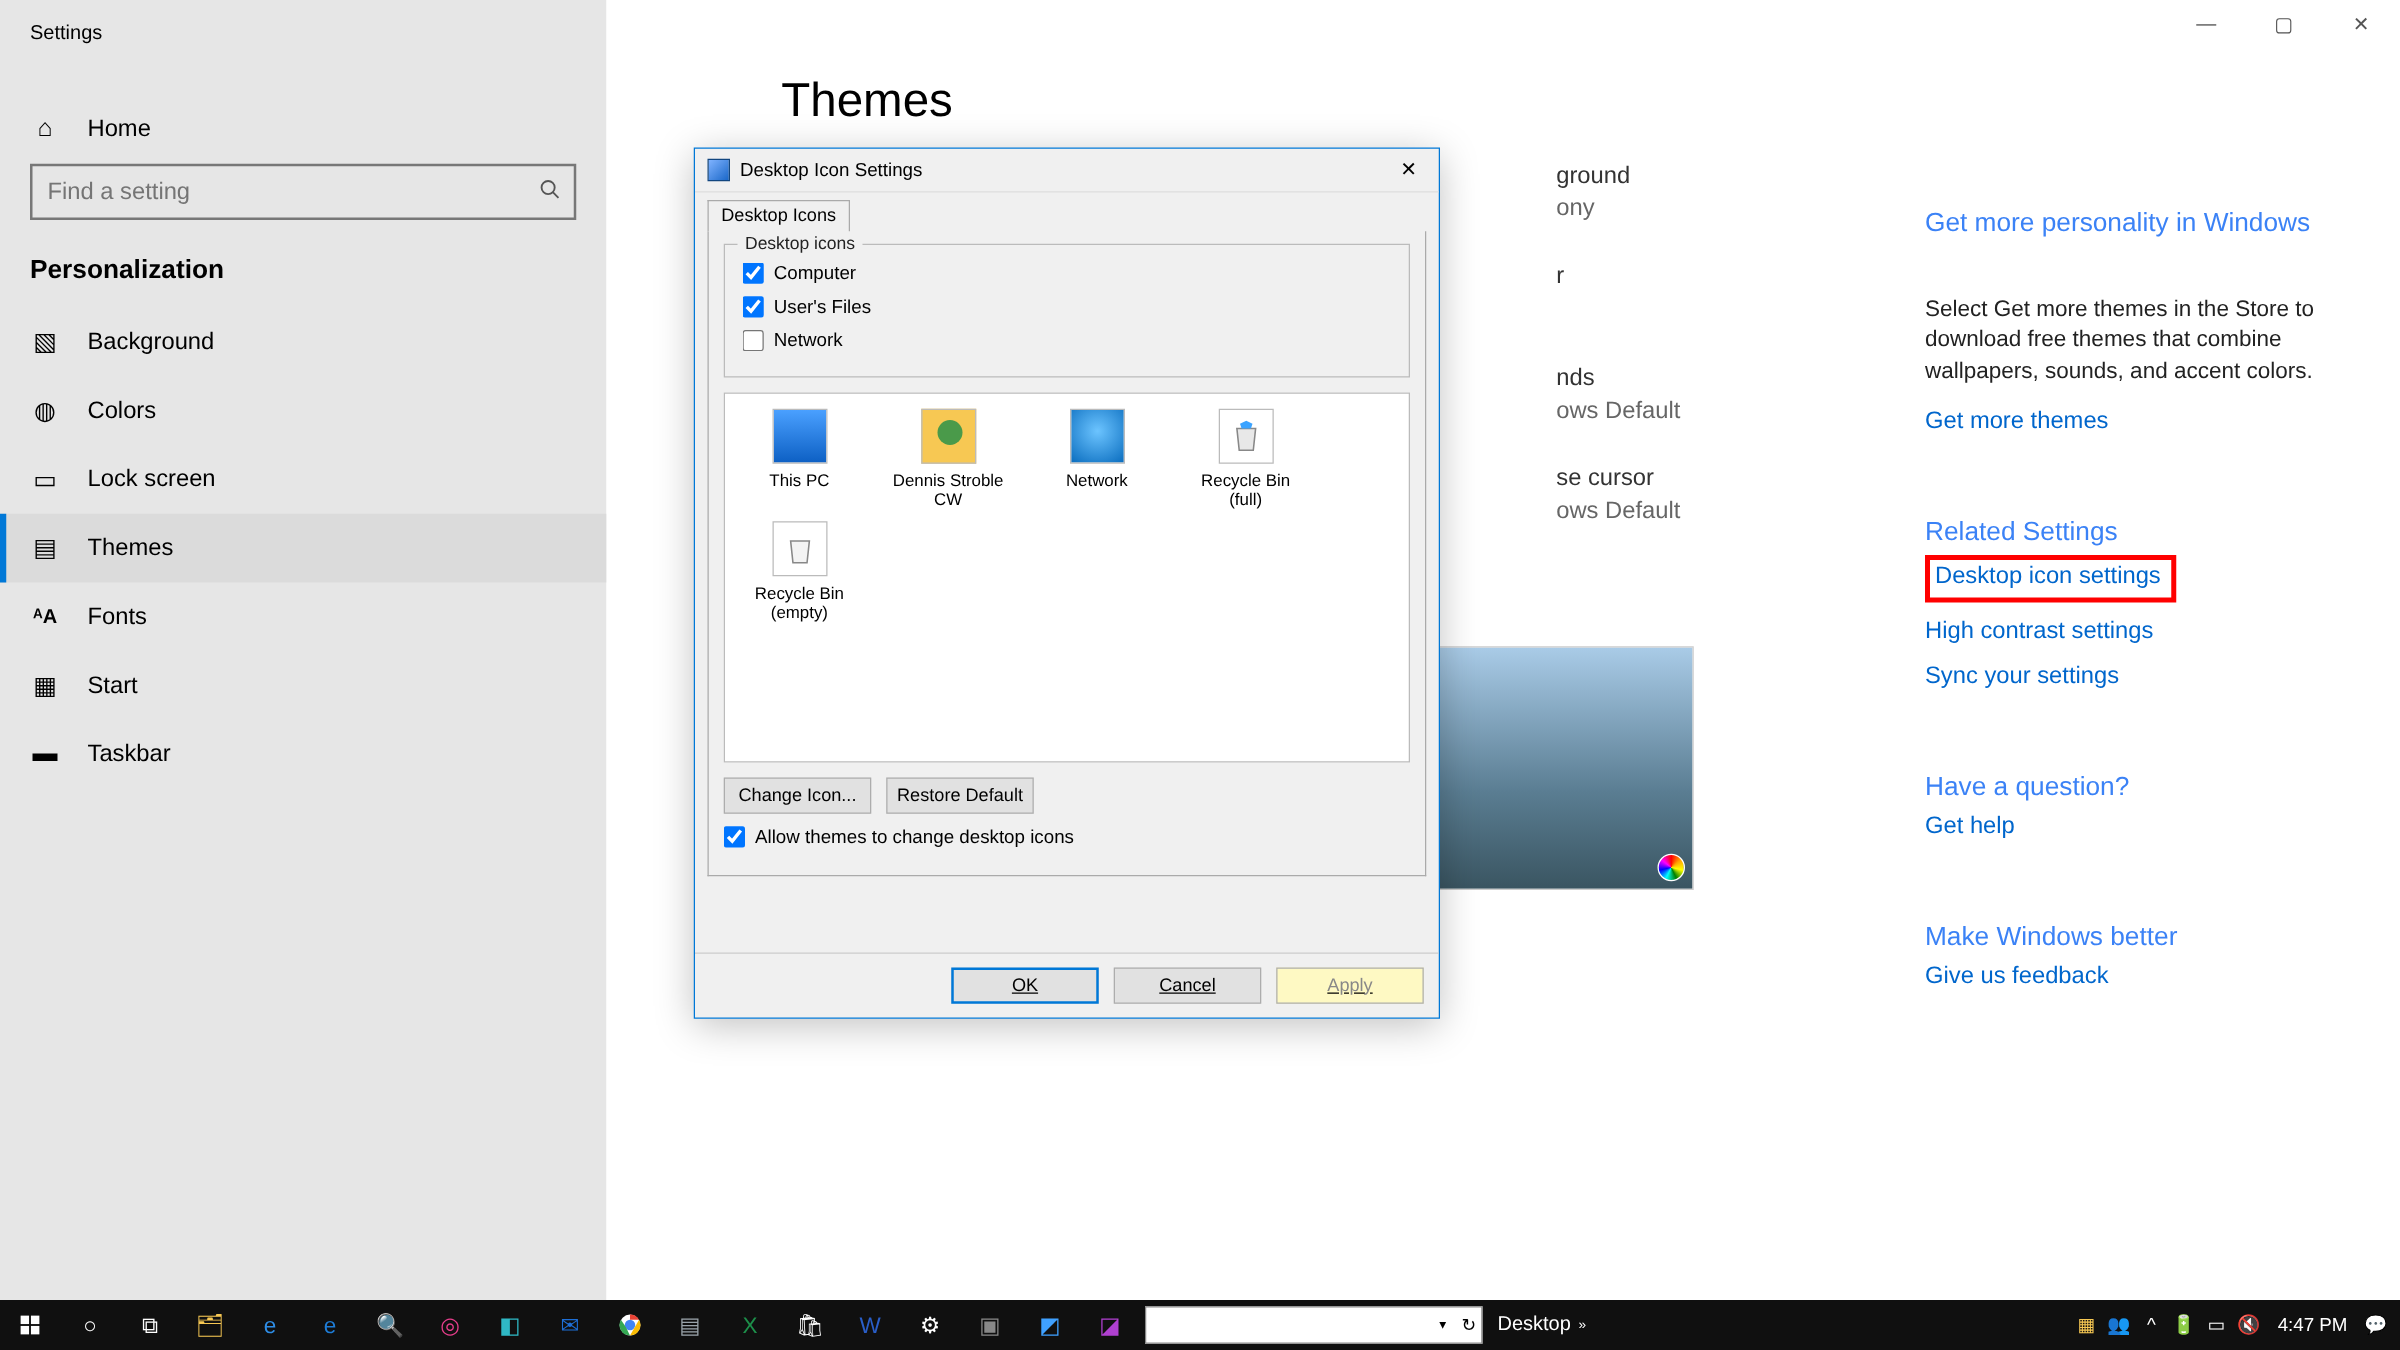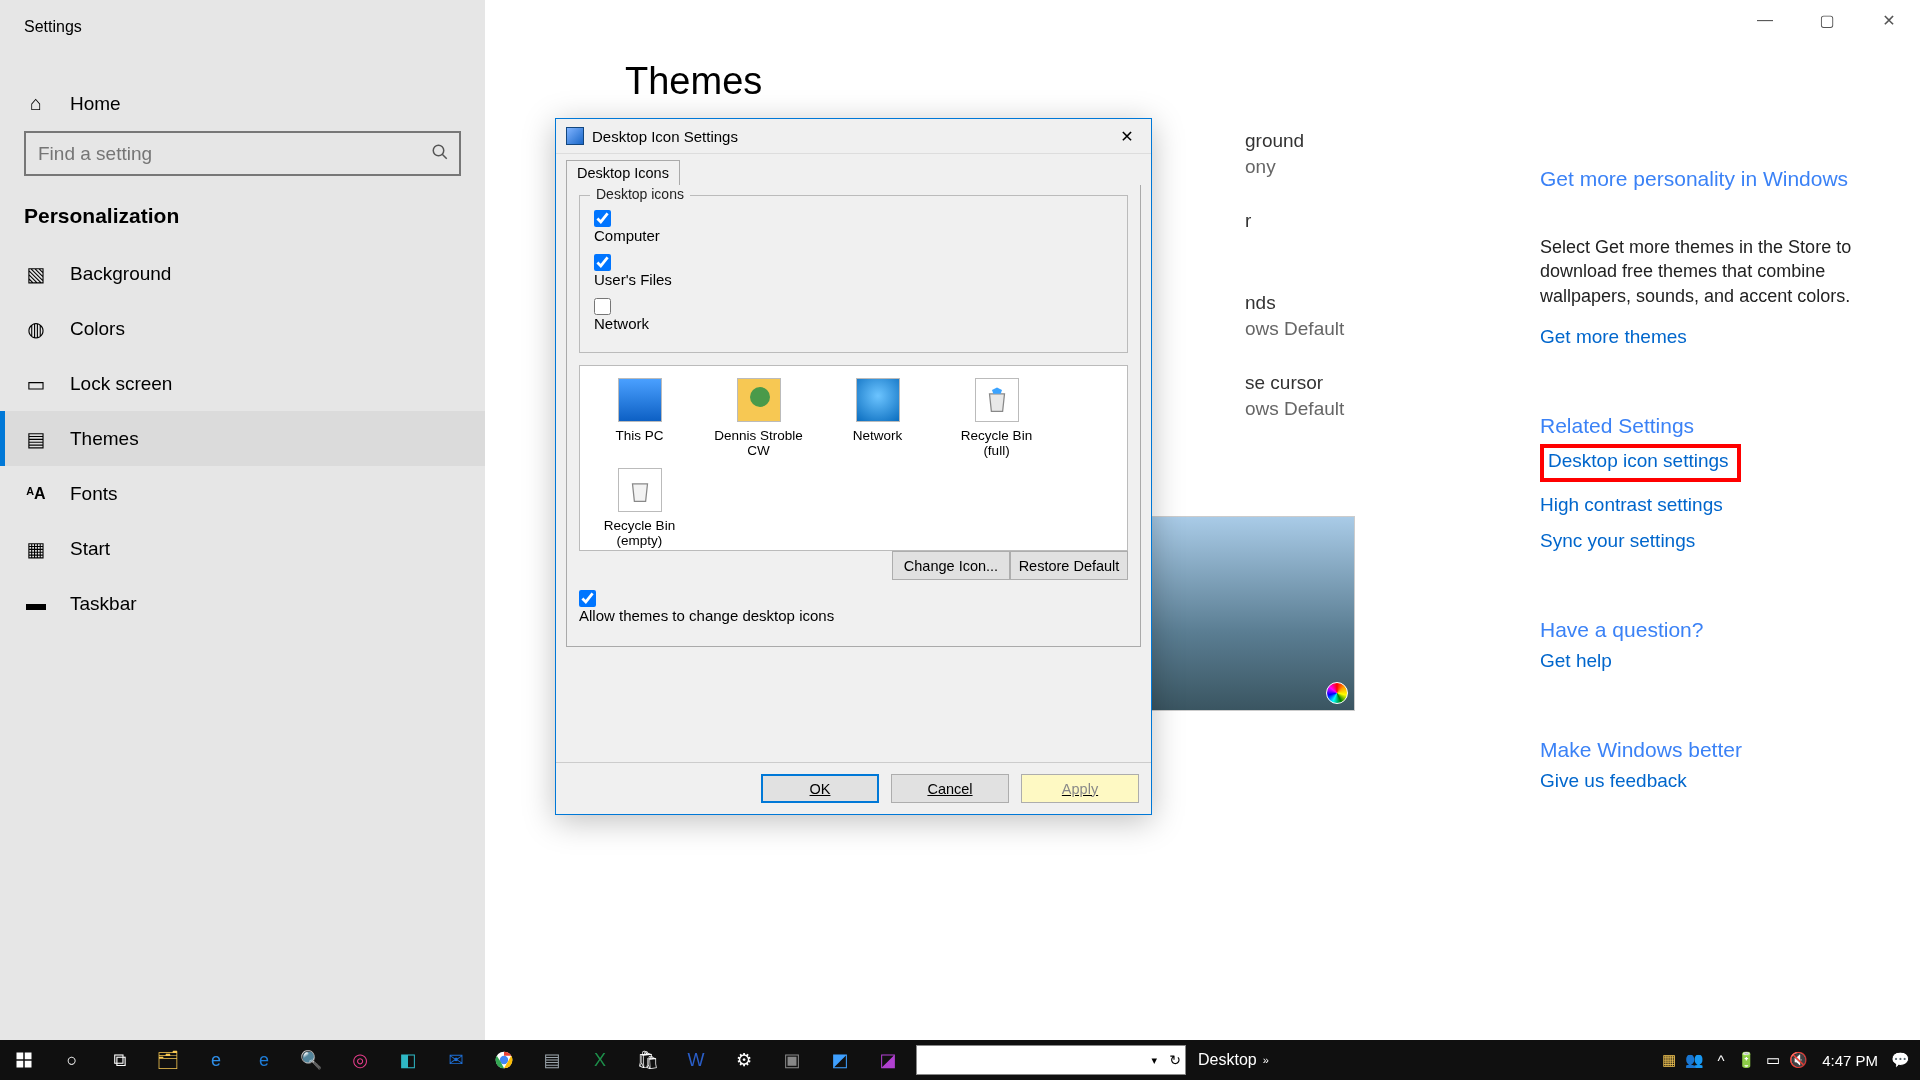--- a/index.html
+++ b/index.html
@@ -40,26 +40,26 @@
   .dlg-header { height:35px; display:flex; align-items:center; justify-content:space-between; padding:0 0 0 10px; border-bottom:1px solid #ddd; }
   .dlg-title-wrap { display:flex; align-items:center; gap:8px; font-size:15px; }
   .dlg-close { width:48px; height:35px; display:flex; align-items:center; justify-content:center; cursor:pointer;}
   .tabstrip { display:flex; margin-top:6px; margin-left:10px; }
   .tab { padding:4px 10px; font-size:14.5px; background:#f0f0f0; border:1px solid #aaa; border-bottom:none; }
   .tabbody { margin:0 10px 10px 10px; border:1px solid #aaa; border-top:none; background:#f0f0f0; padding:10px 12px 12px 12px; }
   .group { border:1px solid #bbb; padding:14px 14px 10px 14px; position:relative; margin-bottom:12px;}
   .group-title { position:absolute; top:-10px; left:10px; background:#f0f0f0; padding:0 6px; font-size:14px; color:#222;}
   .chk-row { display:flex; gap:48px; flex-wrap:wrap;}
   .chk-col { width:220px;}
-  .chk { display:flex; align-items:flex-start; margin-bottom:10px; font-size:15px;flex-direction:column;}
+  .chk { display:flex; align-items:flex-end; margin-bottom:10px; font-size:15px;}
   .chk input { width:17px; height:17px; margin-right:8px;}
-  .iconlist { border:1px solid #bbb; background:#fff; height:186px; padding:12px; display:flex; flex-wrap:wrap; align-content:flex-start; gap:10px 24px;}
+  .iconlist { border:1px solid #bbb; background:#fff; height:296px; padding:12px; display:flex; flex-wrap:wrap; align-content:flex-start; gap:10px 24px;}
   .di { width:95px; text-align:center; font-size:13.5px; color:#000; }
   .di .dico { width:44px; height:44px; margin:0 auto 6px; background:#eaeaea; border:1px solid #bbb; display:flex; align-items:center; justify-content:center;}
-  .btnrow { display:flex; justify-content:flex-end; }
+  .btnrow { display:flex; justify-content:flex-start; gap:12px; margin-top:12px;}
   .winbtn { min-width:118px; height:29px; font-size:14.5px; background:#e1e1e1; border:1px solid #adadad; cursor:pointer;}
   .winbtn.primary { border:2px solid #0078d7; background:#e1e1e1;}
   .winbtn:disabled { color:#888; background:#fef9c3;}
   .dlg-footer { position:absolute; bottom:0; left:0; right:0; height:52px; border-top:1px solid #ccc; display:flex; justify-content:flex-end; align-items:center; gap:12px; padding-right:12px;text-decoration:underline;}
   
   .winctrl { position:absolute; right:0; top:0; display:flex;}
   .winctrl div { width:62px; height:40px; display:flex; align-items:center; justify-content:center; cursor:pointer; color:#555; font-size:16px;}
   
   .taskbar { position:absolute; left:0; bottom:0; width:1920px; height:40px; background:#101010; display:flex; align-items:center; }
   .tb-left { display:flex; align-items:center; height:100%;}

